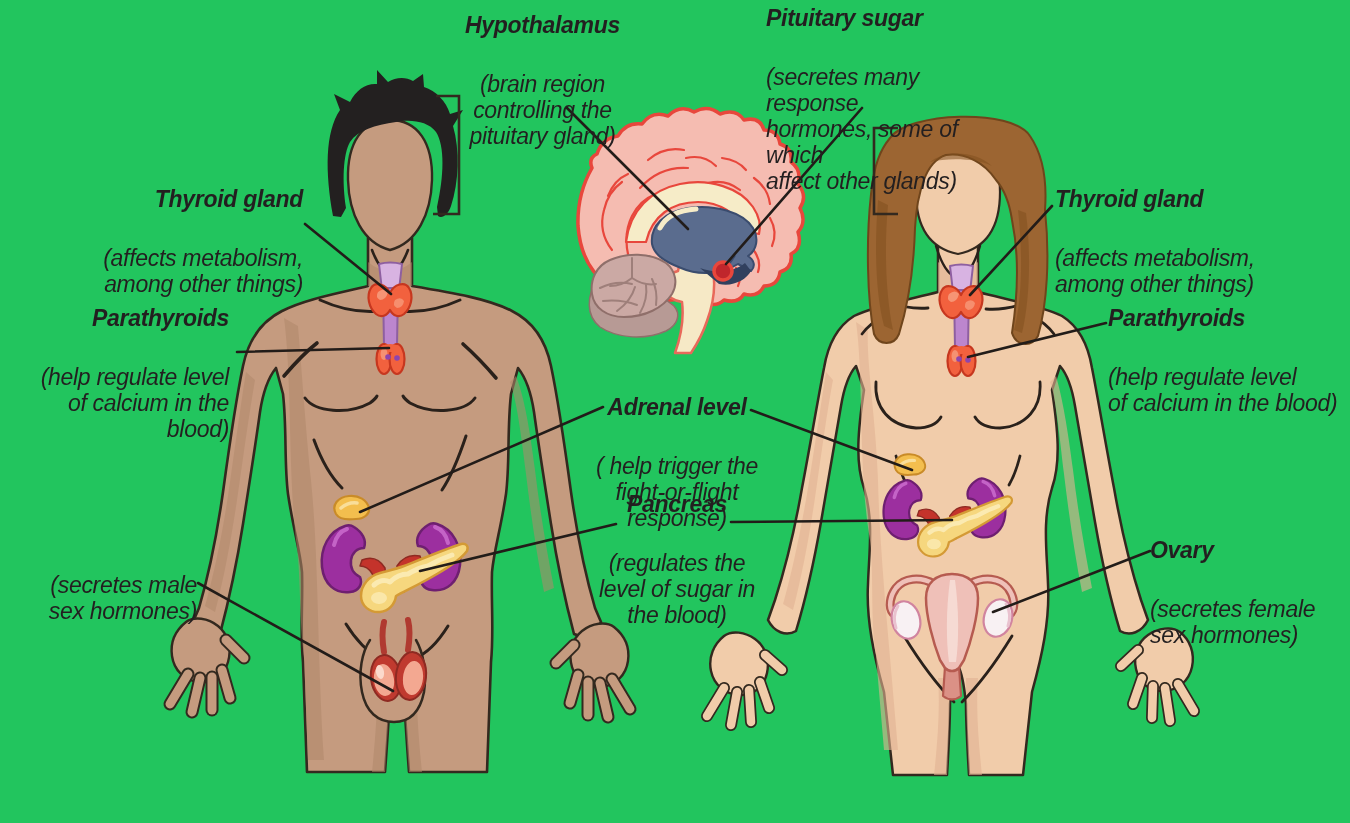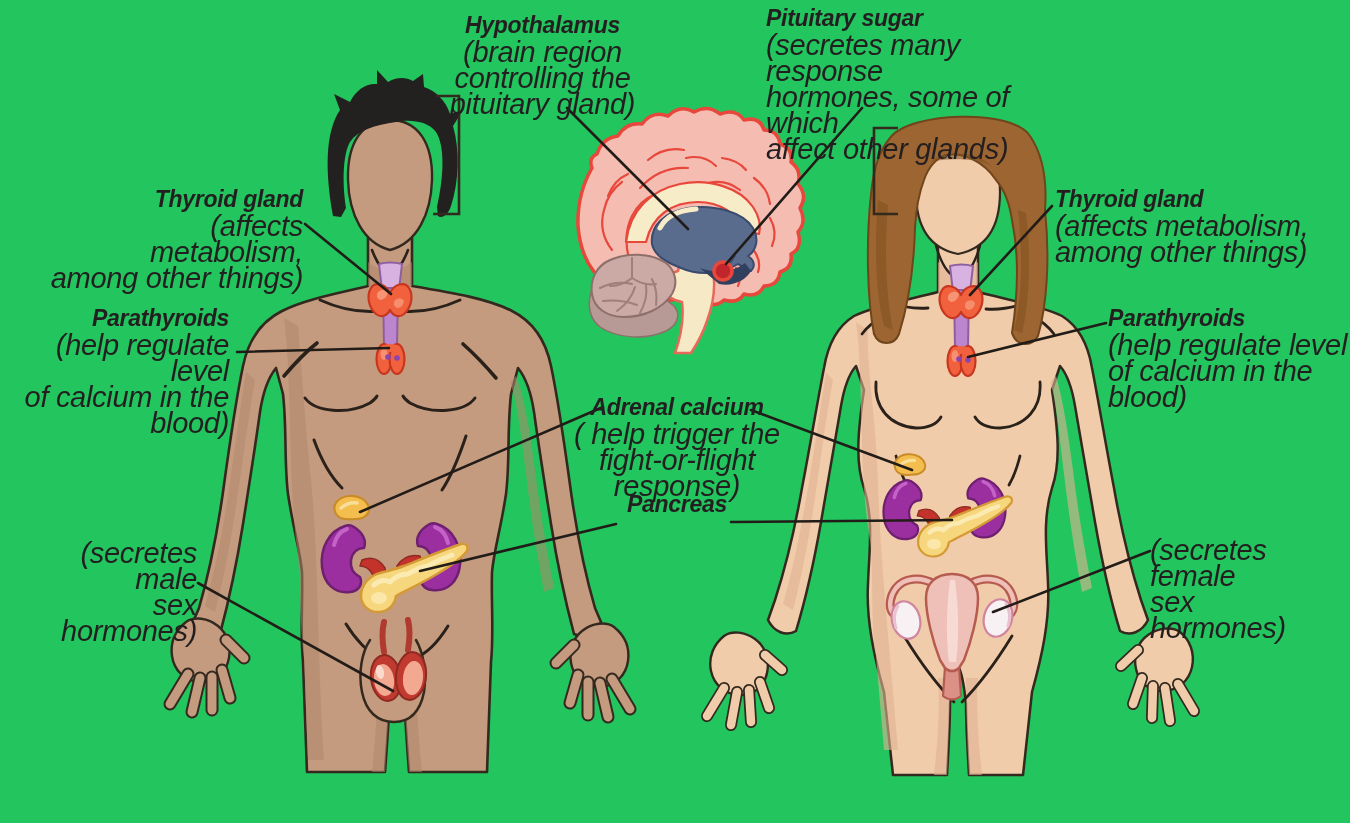--- a/index.html
+++ b/index.html
@@ -4,21 +4,21 @@
 <style>
   html,body{margin:0;padding:0;background:#ffffff;}
   #stage{
     position:relative;width:1350px;height:823px;overflow:hidden;background:#22c55e;
     font-family:"Liberation Sans", sans-serif;
     font-style:italic;
   }
   #art{position:absolute;left:0;top:0;}
   .label{position:absolute;color:#231F20;}
   .lbl-title{font-weight:700;font-size:23px;line-height:27px;letter-spacing:-0.3px;}
-  .lbl-desc{font-size:29px;line-height:26px;letter-spacing:-0.3px;white-space:pre-line;}
+  .lbl-desc{font-size:23px;line-height:26px;letter-spacing:-0.3px;white-space:pre-line;margin-top:32px;}
   .lbl-hypothalamus{left:440px;top:12px;width:205px;text-align:center;}
   .lbl-pituitary{left:766px;top:5px;width:250px;text-align:left;}
   .lbl-thyroid-male{left:50px;top:186px;width:253px;text-align:right;}
   .lbl-parathyroids-male{left:0px;top:305px;width:229px;text-align:right;}
   .lbl-adrenal{left:572px;top:394px;width:210px;text-align:center;}
   .lbl-pancreas{left:572px;top:491px;width:210px;text-align:center;}
   .lbl-testis{left:26px;top:540px;width:171px;text-align:right;}
   .lbl-thyroid-female{left:1055px;top:186px;width:260px;text-align:left;}
   .lbl-parathyroids-female{left:1108px;top:305px;width:242px;text-align:left;}
   .lbl-ovary{left:1150px;top:537px;width:170px;text-align:left;}
@@ -323,40 +323,44 @@
     <div class="lbl-title">Thyroid gland</div>
     <div class="lbl-desc">(affects metabolism,
 among other things)</div>
   </div>
   <div class="label lbl-parathyroids-male">
     <div class="lbl-title">Parathyroids</div>
     <div class="lbl-desc">(help regulate level
 of calcium in the blood)</div>
   </div>
   <div class="label lbl-adrenal">
-    <div class="lbl-title">Adrenal calcium</div>
+    <div class="lbl-title">Adrenal level</div>
     <div class="lbl-desc">( help trigger the
 fight-or-flight
 response)</div>
   </div>
   <div class="label lbl-pancreas">
     <div class="lbl-title">Pancreas</div>
+    <div class="lbl-desc">(regulates the
+level of sugar in
+the blood)</div>
   </div>
   <div class="label lbl-testis">
     <div class="lbl-desc">(secretes male
 sex hormones)</div>
   </div>
   <div class="label lbl-thyroid-female">
     <div class="lbl-title">Thyroid gland</div>
     <div class="lbl-desc">(affects metabolism,
 among other things)</div>
   </div>
   <div class="label lbl-parathyroids-female">
     <div class="lbl-title">Parathyroids</div>
     <div class="lbl-desc">(help regulate level
 of calcium in the blood)</div>
   </div>
   <div class="label lbl-ovary">
+    <div class="lbl-title">Ovary</div>
     <div class="lbl-desc">(secretes female
 sex hormones)</div>
   </div>
 
 </div>
 
 </body></html>

